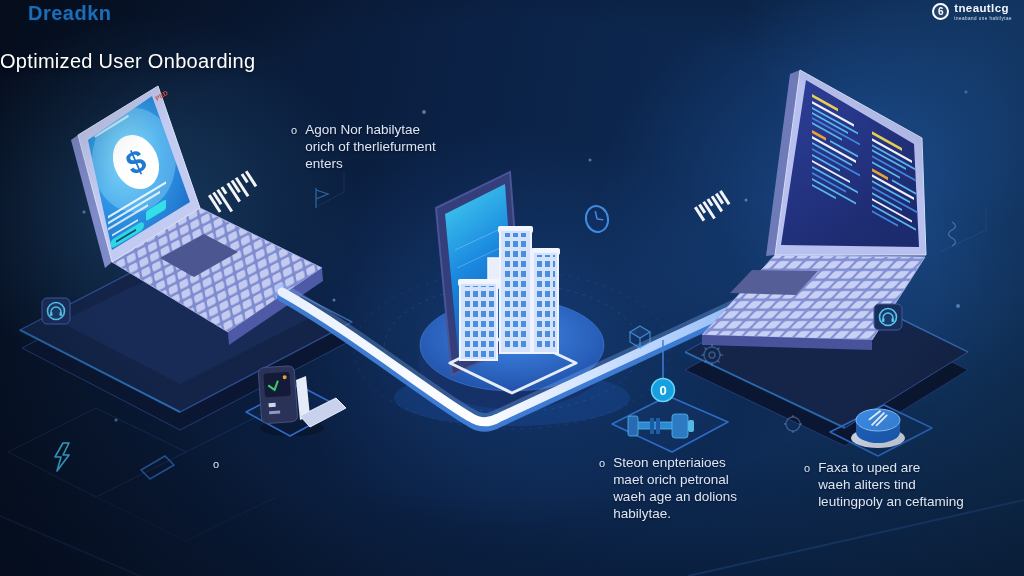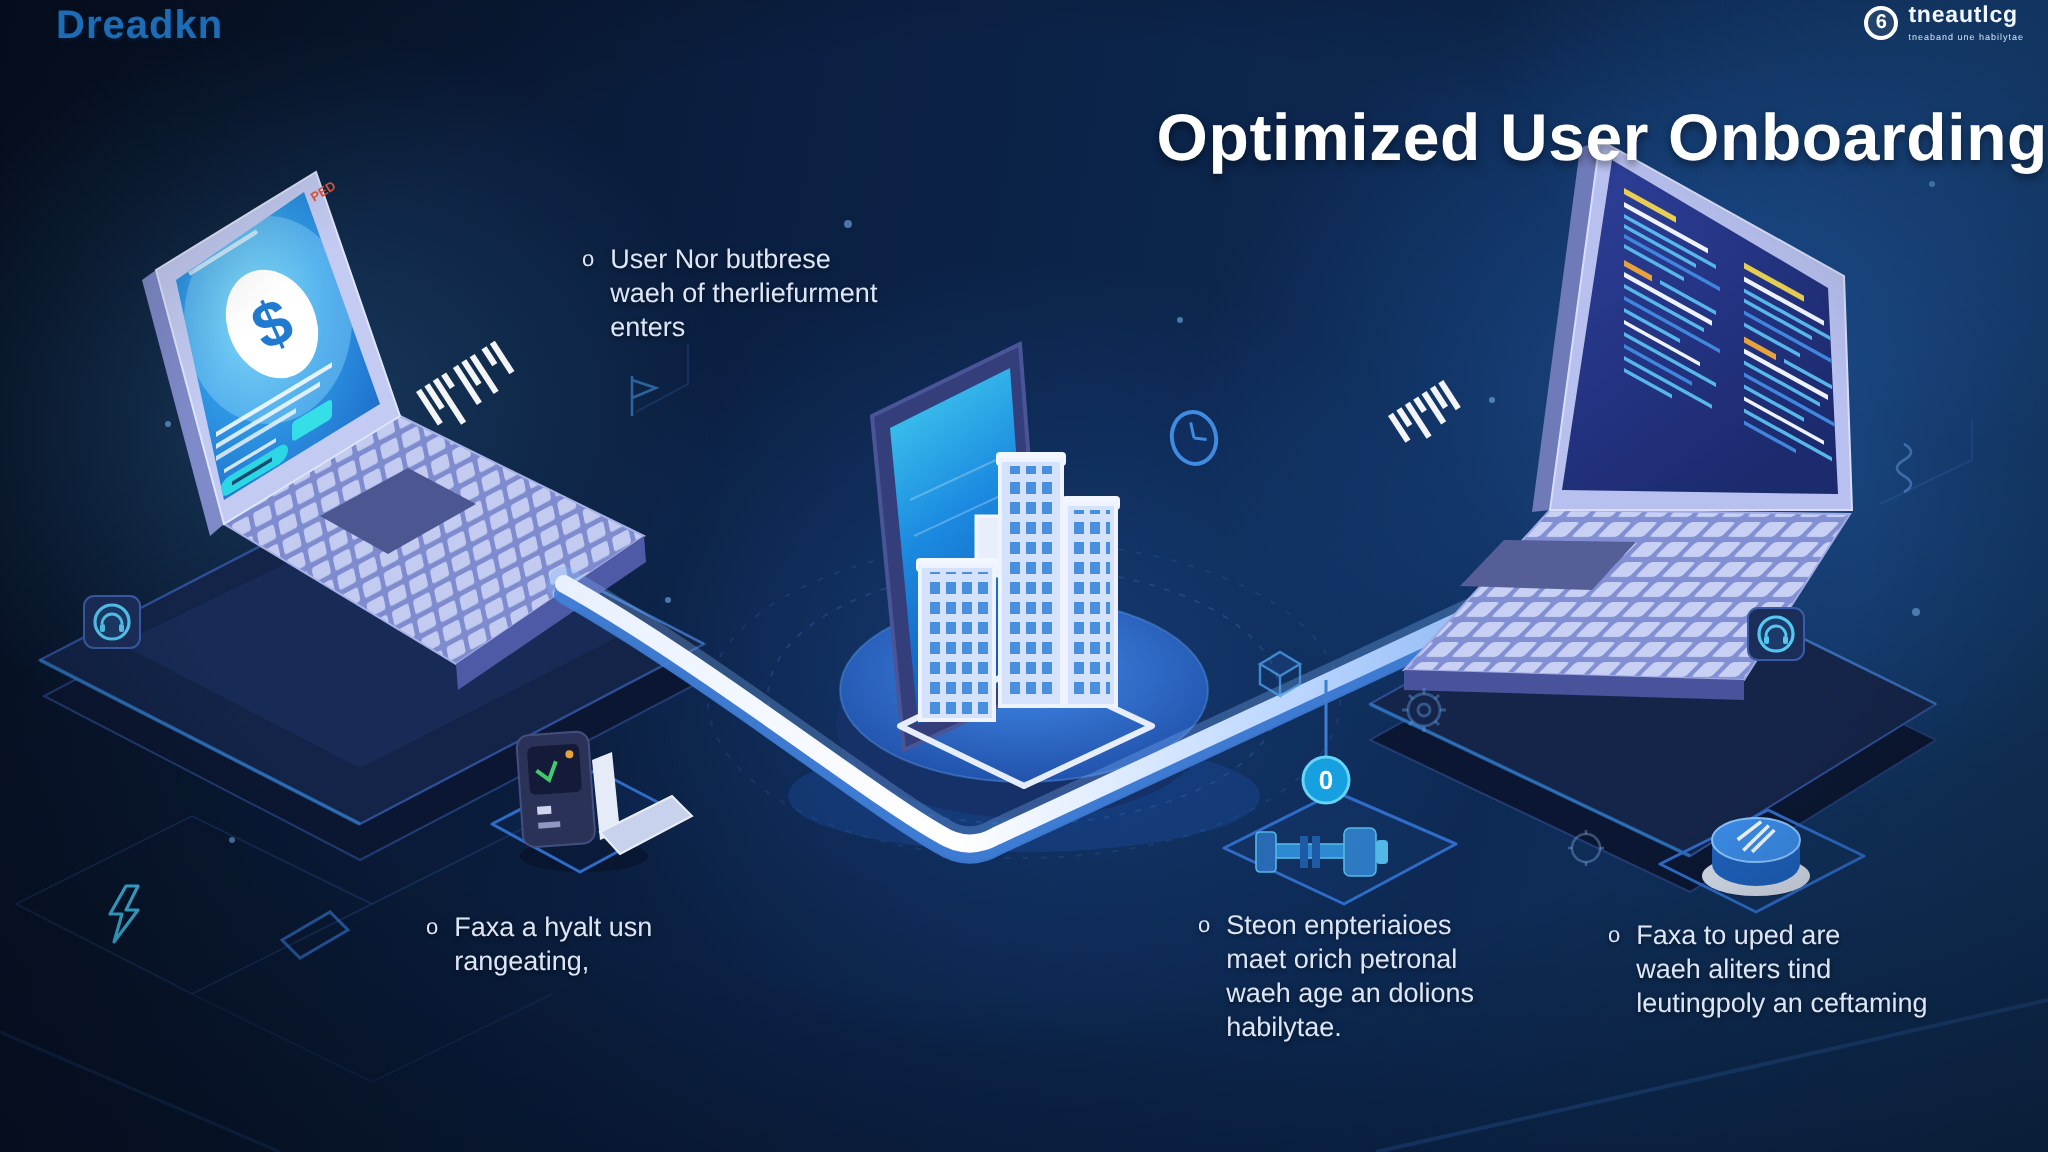--- a/index.html
+++ b/index.html
@@ -10,22 +10,22 @@
   svg.layer{position:absolute;left:0;top:0;}
   .logo-left{position:absolute;left:28px;top:2px;font-size:20px;font-weight:700;
              color:#1c6db6;letter-spacing:.5px;text-shadow:0 1px 2px #051a33;}
   .logo-right{position:absolute;right:12px;top:3px;display:flex;gap:5px;align-items:flex-start;}
   .logo-badge{width:17px;height:17px;border:2px solid #fff;border-radius:50%;color:#fff;
               font-size:10px;font-weight:700;display:flex;align-items:center;justify-content:center;
               background:rgba(255,255,255,.08);}
   .logo-col{display:flex;flex-direction:column;line-height:1;justify-content:flex-end;}
   .logo-name{color:#f2f7ff;font-weight:700;font-size:11.5px;letter-spacing:.4px;}
   .logo-tag{color:#d4e4f8;font-size:4.5px;letter-spacing:.5px;margin-top:2px;}
-  .title{position:absolute;left:0;right:0;top:50px;text-align:right;color:#fff;
-         font-size:33px;font-weight:700;letter-spacing:.3px;text-shadow:0 2px 4px rgba(0,0,0,.45);}
+  .title{position:absolute;left:0;right:0;top:50px;text-align:left;color:#fff;
+         font-size:20px;font-weight:400;letter-spacing:.3px;text-shadow:0 2px 4px rgba(0,0,0,.45);}
   .note{position:absolute;display:flex;gap:8px;color:#dde6f6;font-size:13.5px;
         line-height:17px;text-shadow:0 1px 2px rgba(0,0,0,.5);}
   .note .bullet{font-size:11px;margin-top:1px;}
 </style>
 </head>
 <body>
 
 <div id="stage">
 
 <svg class="layer" width="1024" height="576" viewBox="0 0 1024 576">
@@ -359,32 +359,28 @@
     <span class="logo-name">tneautlcg</span>
     <span class="logo-tag">tneaband une habilytae</span>
   </div>
 </div>
 
 <div class="title">Optimized User Onboarding</div>
 
 <div class="note" style="left:291px;top:121px;">
   <span class="bullet">o</span>
   <div>
-    <div>User Nor butbrese</div>
-    <div>waeh of therliefurment</div>
+    <div>Agon Nor habilytae</div>
+    <div>orich of therliefurment</div>
     <div>enters</div>
   </div>
 </div>
 
 <div class="note" style="left:213px;top:455px;">
   <span class="bullet">o</span>
-  <div>
-    <div>Faxa a hyalt usn</div>
-    <div>rangeating,</div>
-  </div>
 </div>
 
 <div class="note" style="left:599px;top:454px;">
   <span class="bullet">o</span>
   <div>
     <div>Steon enpteriaioes</div>
     <div>maet orich petronal</div>
     <div>waeh age an dolions</div>
     <div>habilytae.</div>
   </div>

